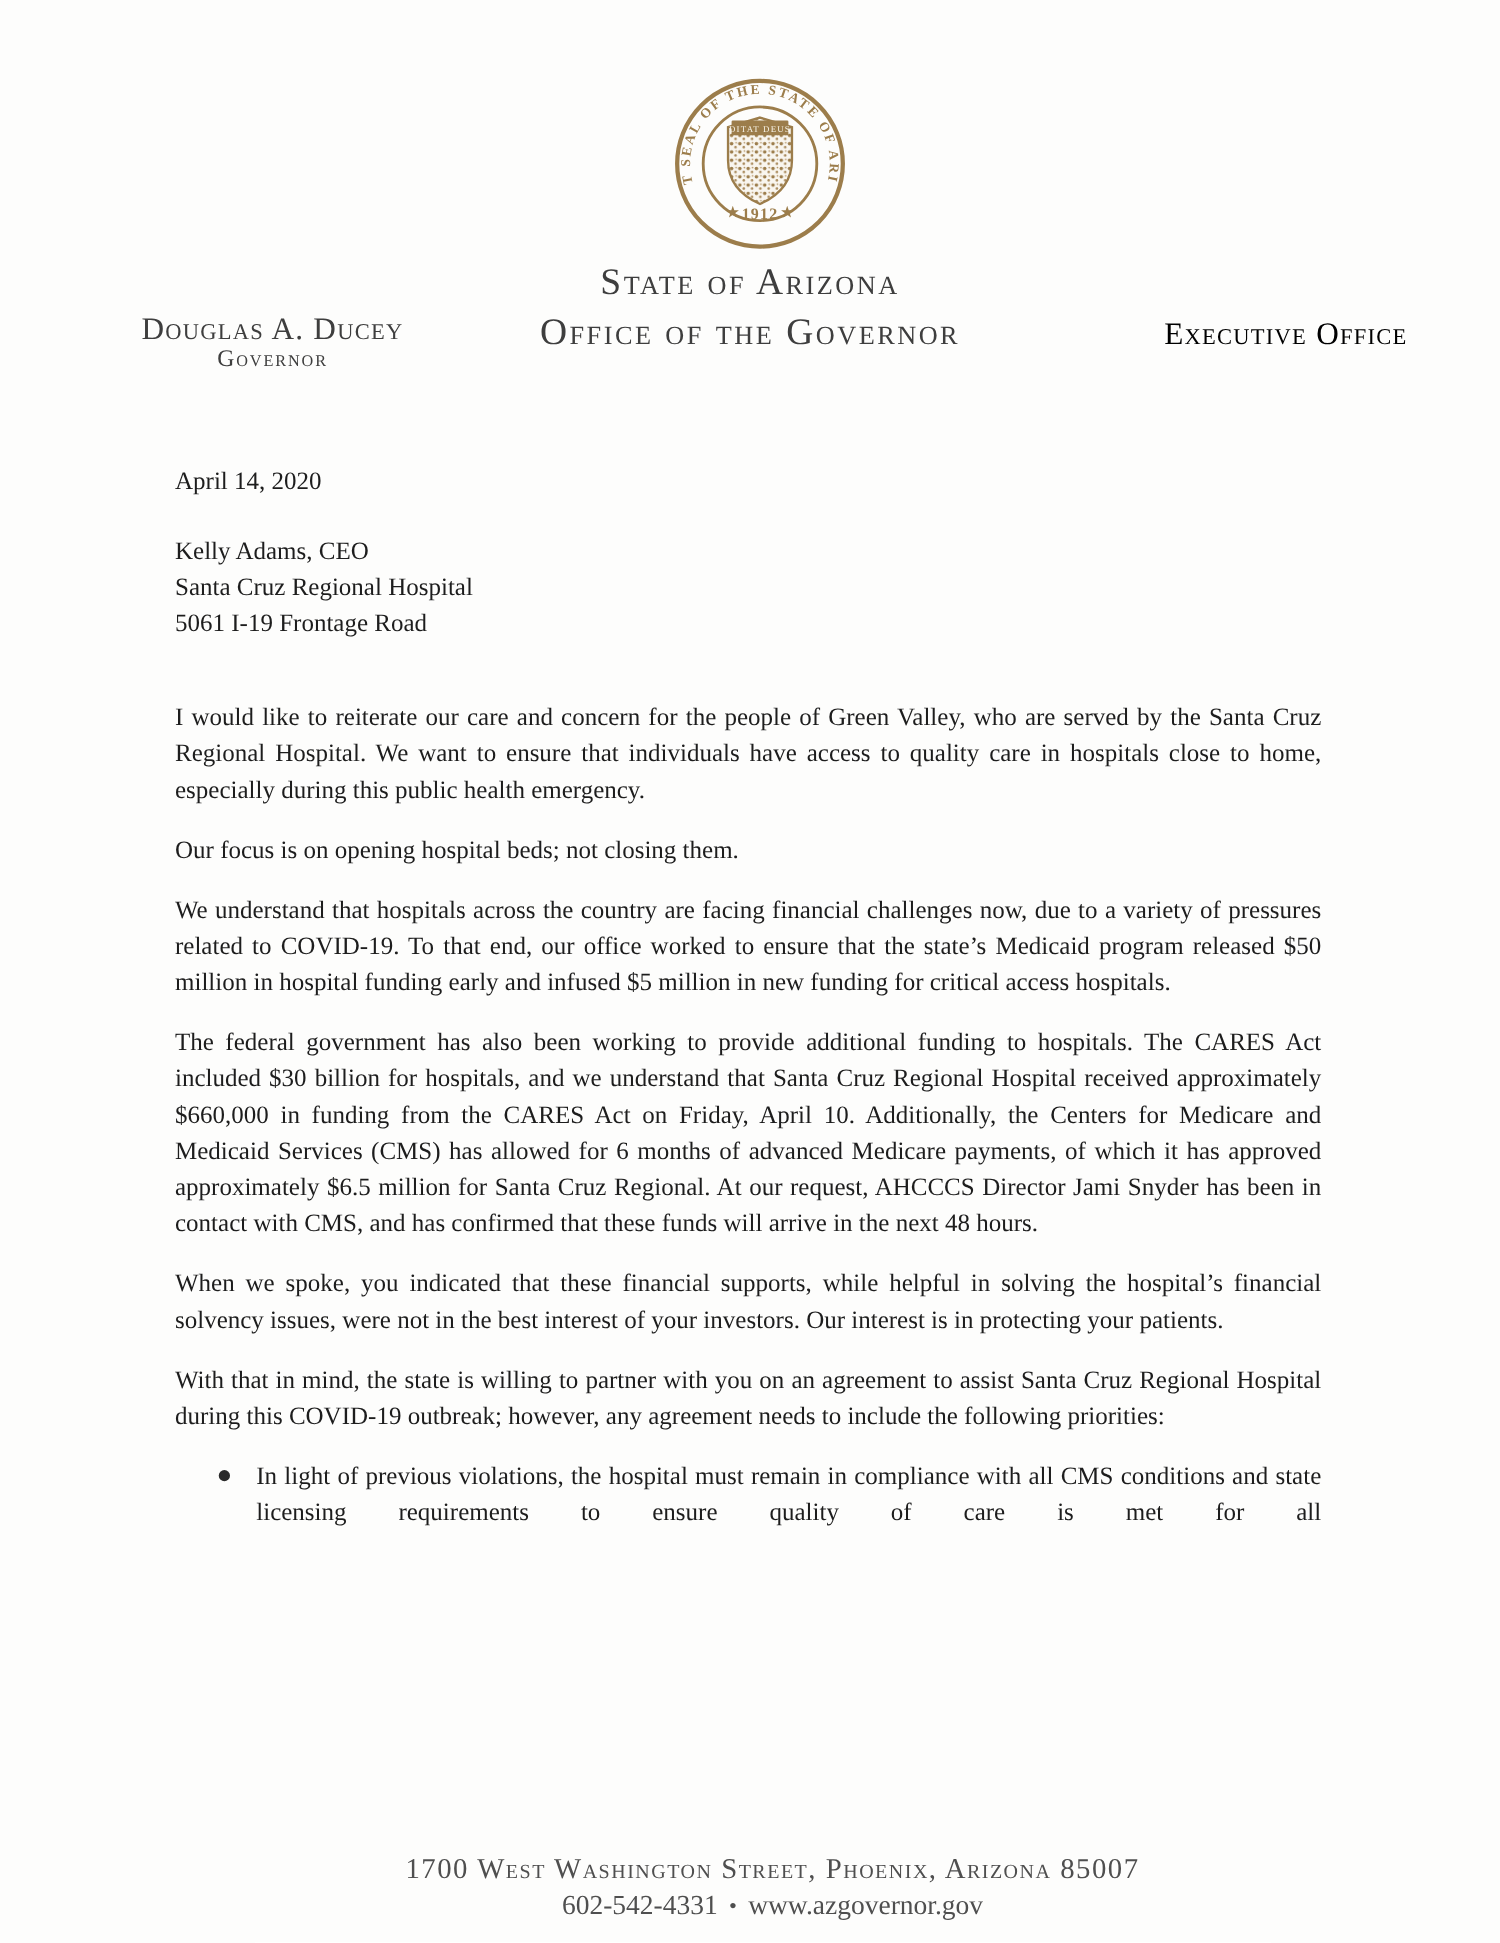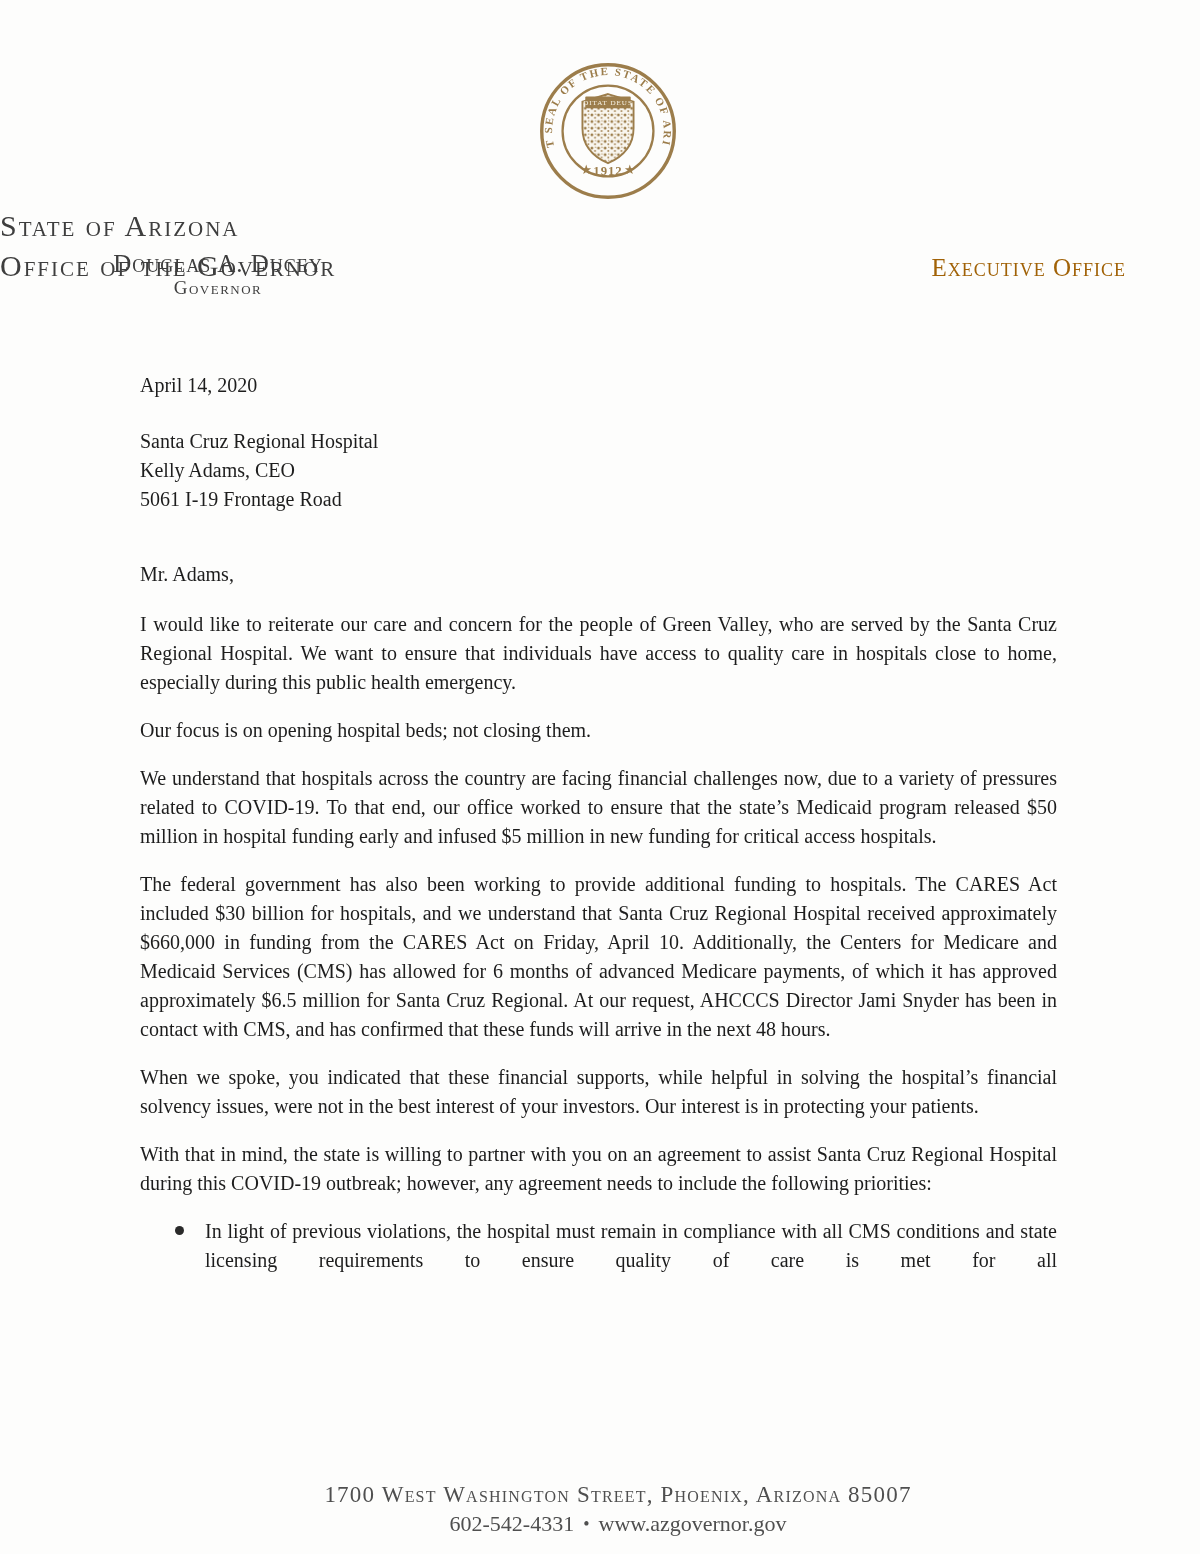--- a/index.html
+++ b/index.html
@@ -10,42 +10,42 @@
     font-family:"Liberation Serif", serif;
     color:#1e1e1e;
     overflow:hidden;
   }
 
   
   .seal { position:absolute; left:537px; top:57px; }
 
   .center-head {
     position:absolute; top:209px; left:0; right:0;
-    color:#3e3e3e;
+    text-align:center; color:#3e3e3e;
   }
   .state-title {
     font-size:30px; font-variant:small-caps; letter-spacing:2px;
     line-height:34px;
   }
   .office-title {
     font-size:30px; font-variant:small-caps; letter-spacing:2px;
     line-height:34px; margin-top:6px;
   }
 
   .left-head {
     position:absolute; left:78px; top:250px; width:224px;
     text-align:center; color:#3e3e3e;margin-left:28px;
   }
   .signer-name { font-size:25px; font-variant:small-caps; letter-spacing:1px; line-height:27px; }
   .signer-title { font-size:19px; font-variant:small-caps; letter-spacing:1.5px; line-height:21px; }
 
   .right-head {
     position:absolute; right:74px; top:254px;
     font-size:25px; font-variant:small-caps; letter-spacing:1px;
-    color:#a16207;
+    color:#000000;
   }
 
   
   .letter {
     position:absolute; left:140px; top:371px; width:917px;
     font-size:20px; line-height:29px; color:#1d1d1d;
   }
   .date-line { margin:0 0 27px 0; }
   .address { margin:0 0 46px 0; }
   .addr-line { margin:0; }
@@ -116,26 +116,25 @@
     <div class="signer-name">Douglas A. Ducey</div>
     <div class="signer-title">Governor</div>
   </div>
 
   <div class="right-head">Executive Office</div>
 
   <main class="letter">
     <p class="date-line">April 14, 2020</p>
 
     <div class="address">
+      <p class="addr-line">Kelly Adams, CEO</p>
       <p class="addr-line">Santa Cruz Regional Hospital</p>
-      <p class="addr-line">Kelly Adams, CEO</p>
       <p class="addr-line">5061 I-19 Frontage Road</p>
     </div>
 
-    <p class="salutation">Mr. Adams,</p>
 
     <p class="body-para">I would like to reiterate our care and concern for the people of Green Valley, who are served by the Santa Cruz Regional Hospital. We want to ensure that individuals have access to quality care in hospitals close to home, especially during this public health emergency.</p>
     <p class="body-para">Our focus is on opening hospital beds; not closing them.</p>
     <p class="body-para">We understand that hospitals across the country are facing financial challenges now, due to a variety of pressures related to COVID-19. To that end, our office worked to ensure that the state’s Medicaid program released $50 million in hospital funding early and infused $5 million in new funding for critical access hospitals.</p>
     <p class="body-para">The federal government has also been working to provide additional funding to hospitals. The CARES Act included $30 billion for hospitals, and we understand that Santa Cruz Regional Hospital received approximately $660,000 in funding from the CARES Act on Friday, April 10. Additionally, the Centers for Medicare and Medicaid Services (CMS) has allowed for 6 months of advanced Medicare payments, of which it has approved approximately $6.5 million for Santa Cruz Regional. At our request, AHCCCS Director Jami Snyder has been in contact with CMS, and has confirmed that these funds will arrive in the next 48 hours.</p>
     <p class="body-para">When we spoke, you indicated that these financial supports, while helpful in solving the hospital’s financial solvency issues, were not in the best interest of your investors. Our interest is in protecting your patients.</p>
     <p class="body-para">With that in mind, the state is willing to partner with you on an agreement to assist Santa Cruz Regional Hospital during this COVID-19 outbreak; however, any agreement needs to include the following priorities:</p>
 
     <ul class="bullets">
       <li>

